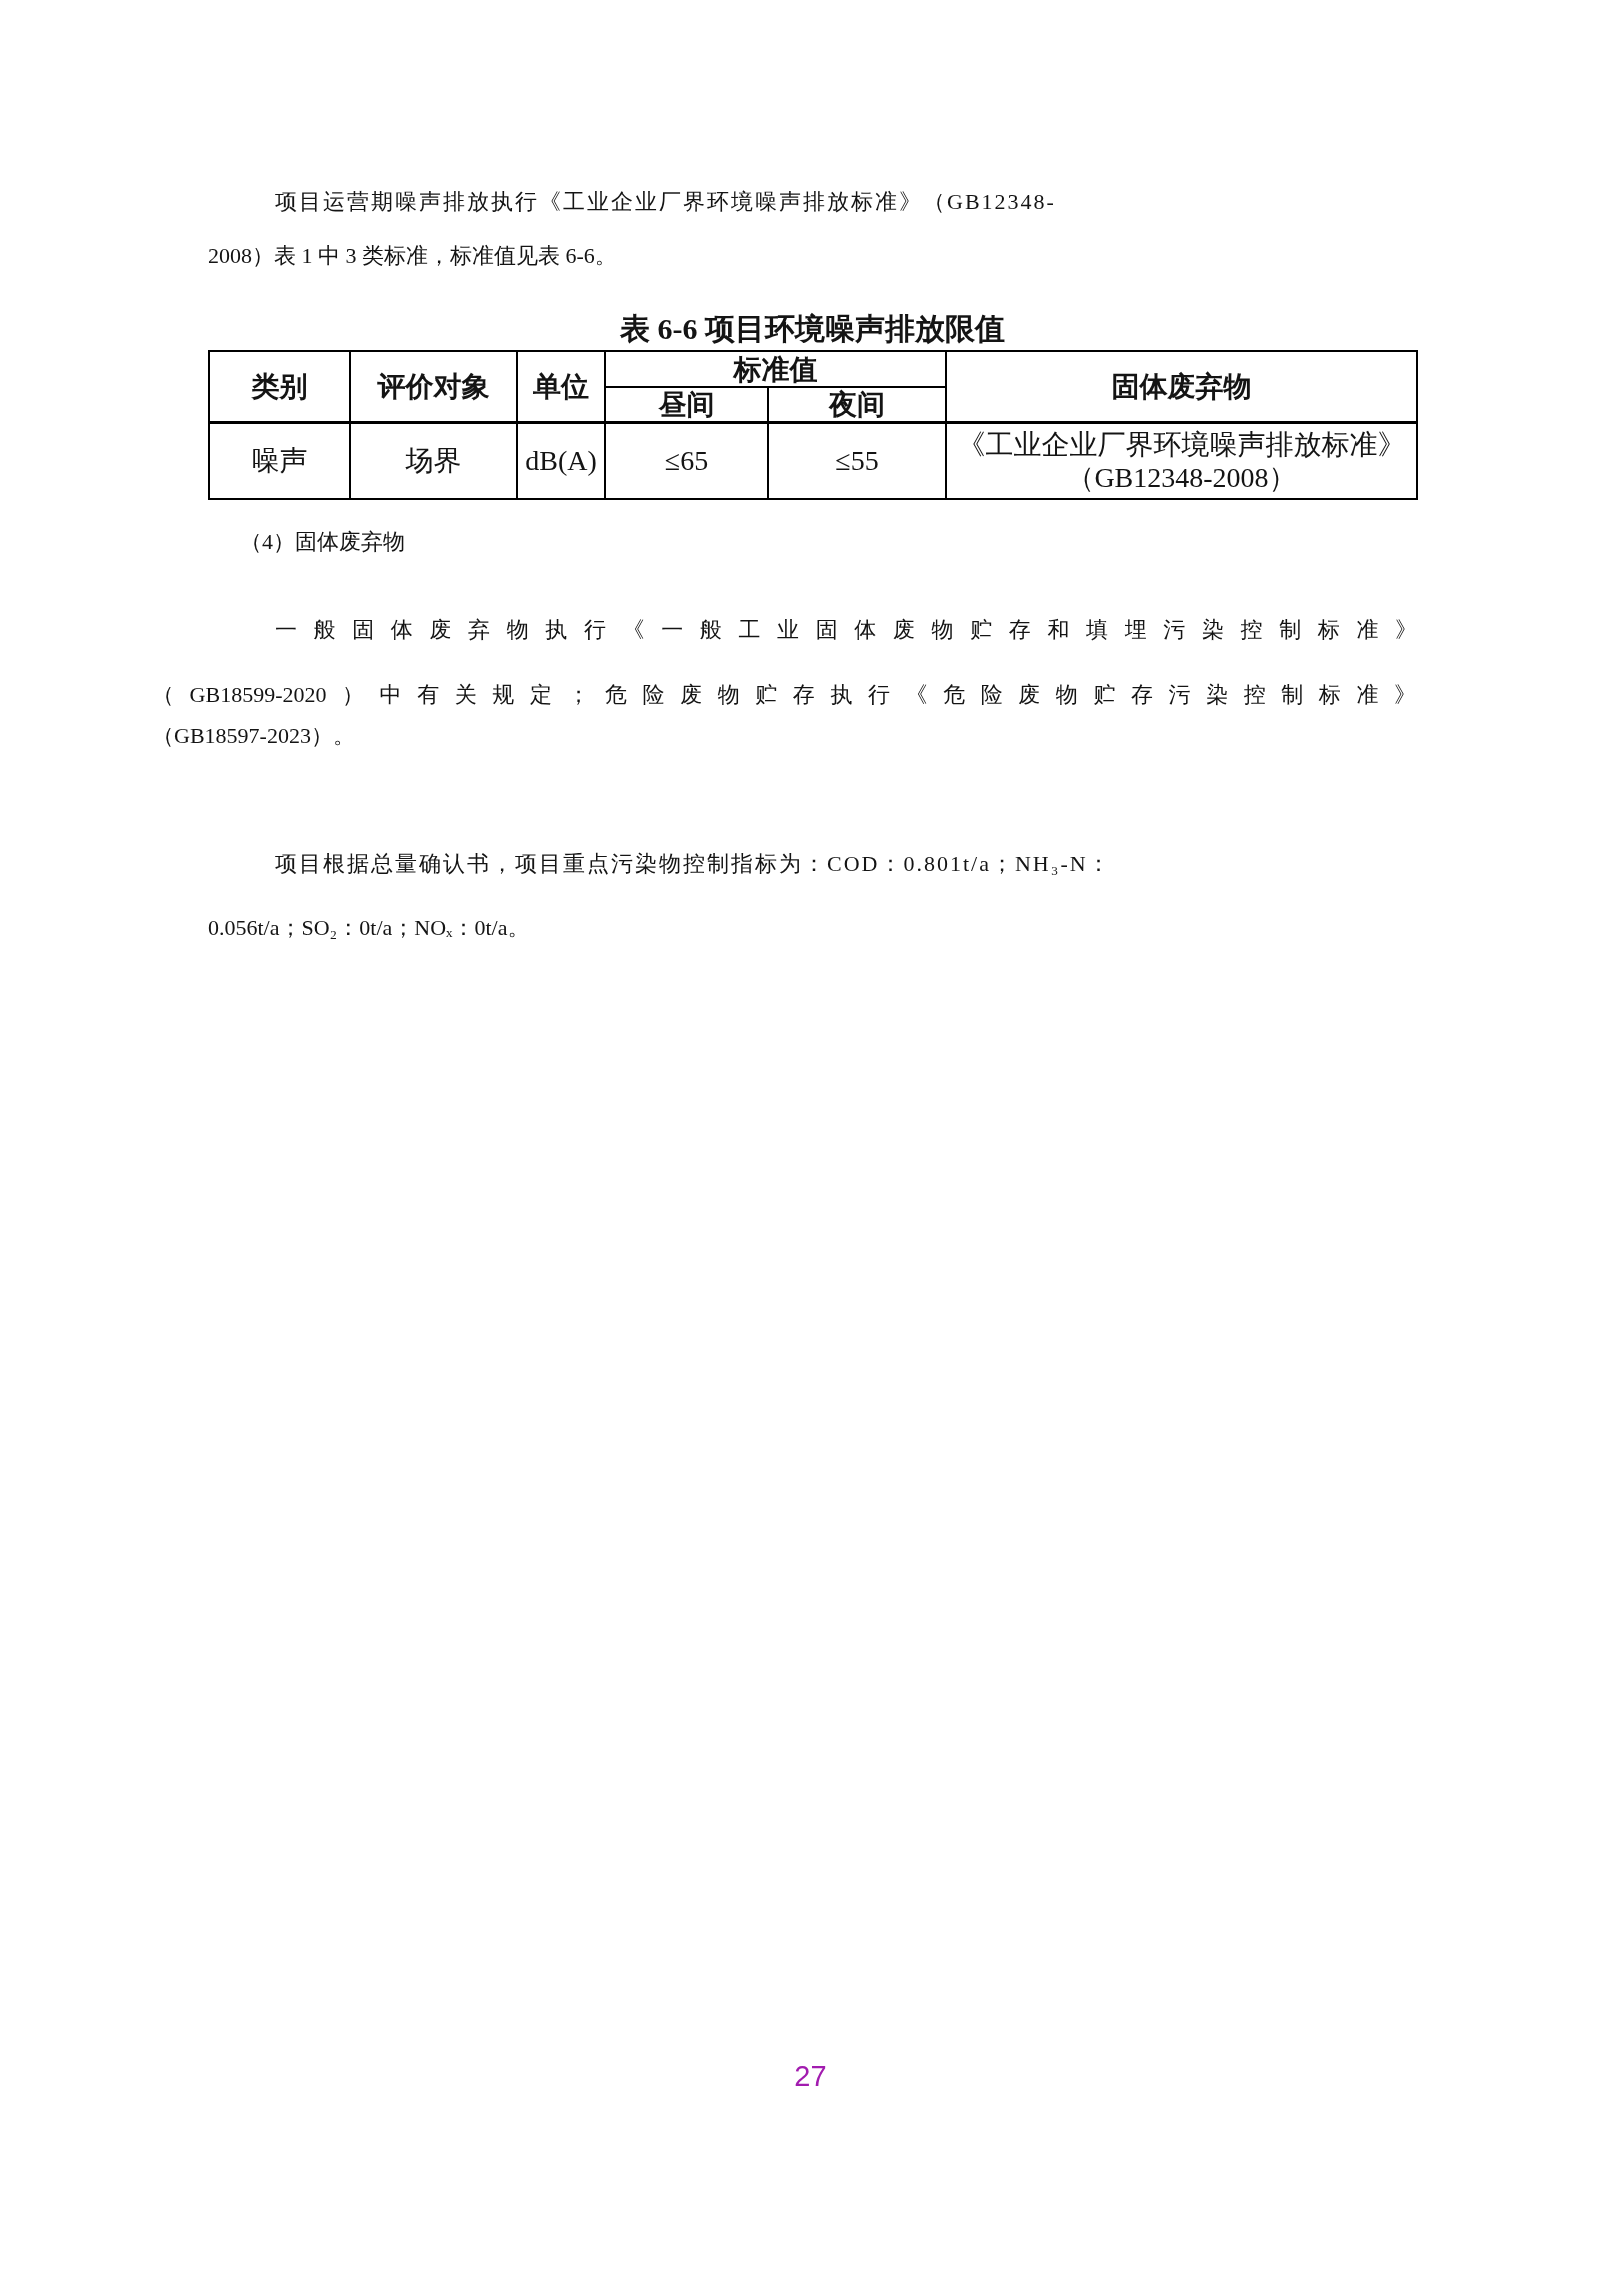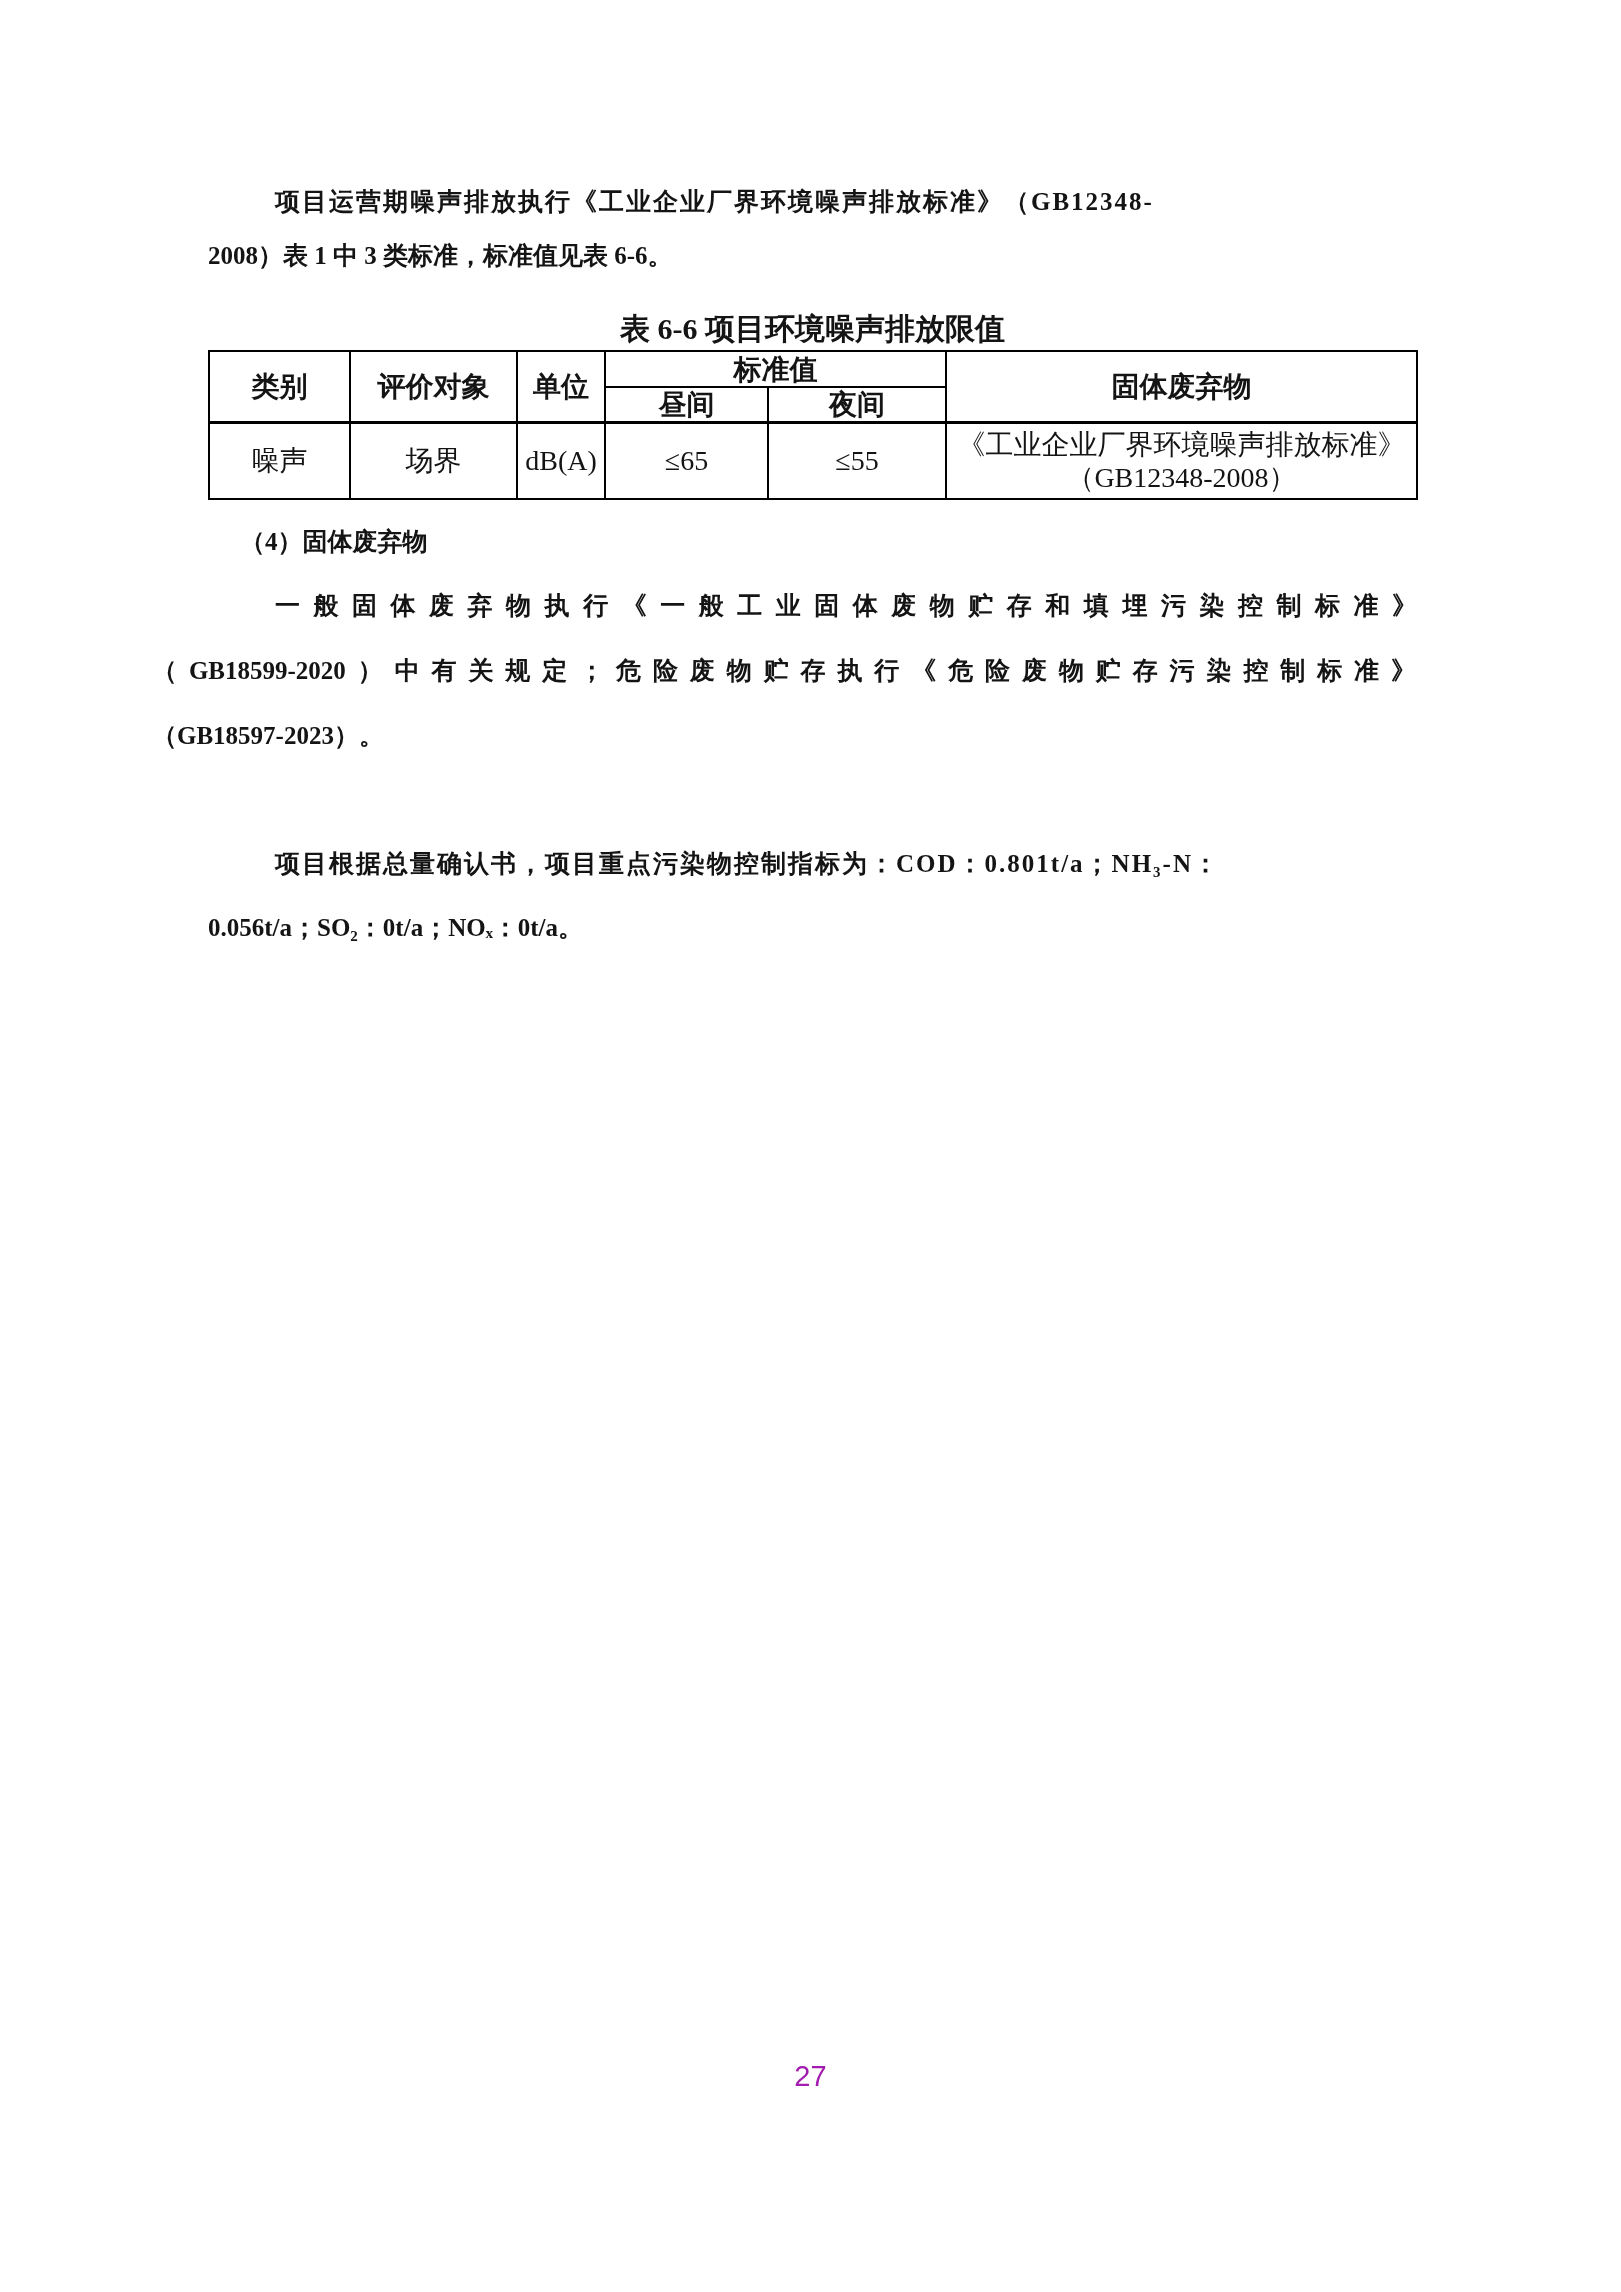--- a/index.html
+++ b/index.html
@@ -10,28 +10,27 @@
     height: 2293px;
     background: #ffffff;
     color: #141414;
     font-family: "Liberation Serif", "DejaVu Serif", serif;
     overflow: hidden;
   }
   .tline {
     position: absolute;
     left: 208px;
     width: 1209px;
-    font-size: 25px;
+    font-size: 22px;
     line-height: 39px;
     white-space: pre-wrap;
-    font-weight: bold;
   }
   .indent { text-indent: 67px; }
   .lsp { letter-spacing: 2px; }
-  .just { text-align: justify; text-align-last: justify; }
+  .just { text-align: justify; text-align-last: justify; margin-top: 24px; }
   .hangL { left: 152px; width: 1264px; }
   .caption {
     position: absolute;
     left: 208px;
     top: 309px;
     width: 1209px;
     text-align: center;
     font-size: 30px;
     line-height: 39px;
     font-weight: bold;

